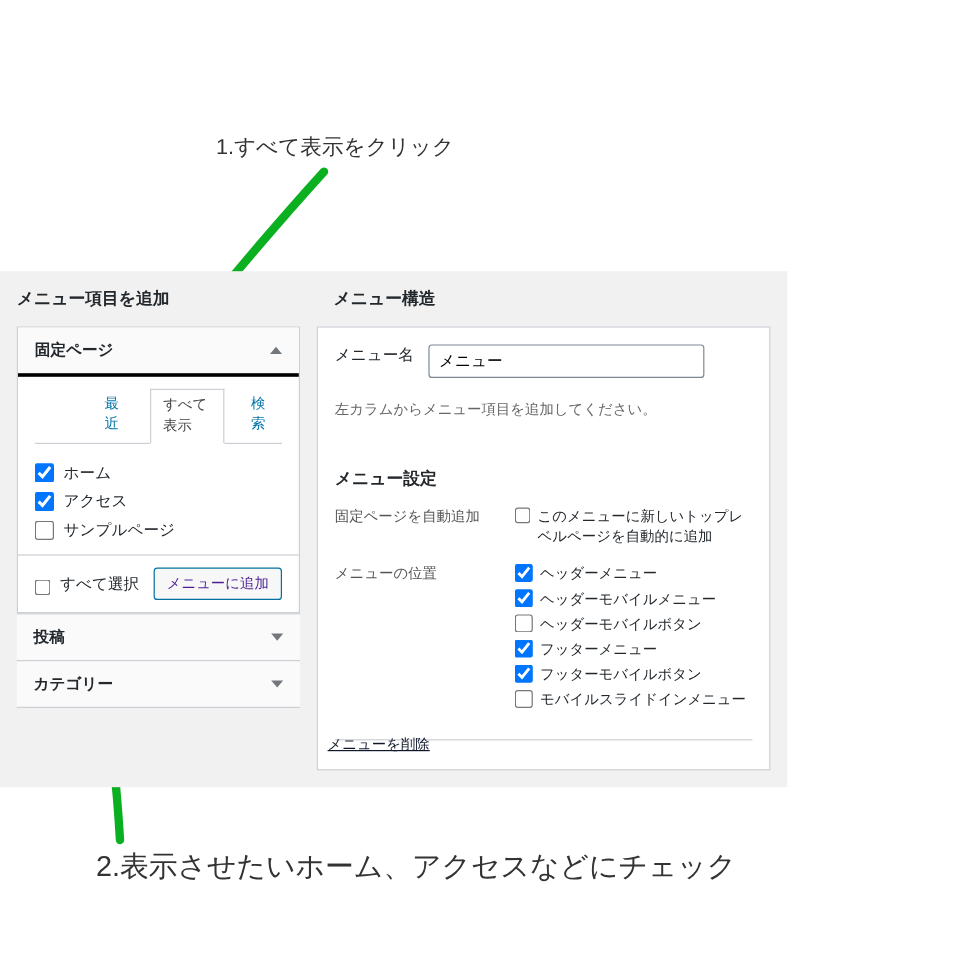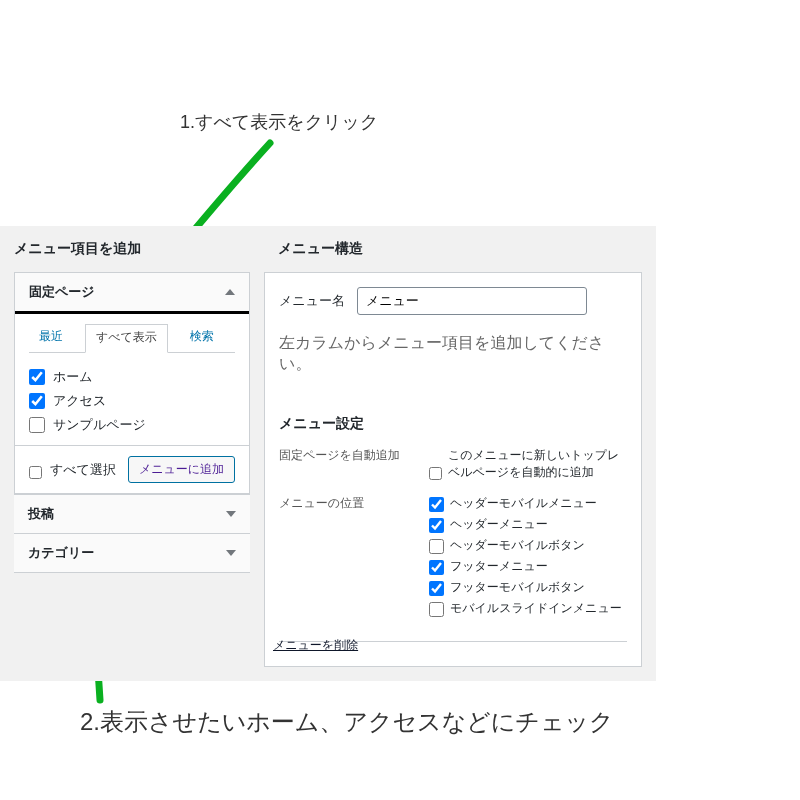--- a/index.html
+++ b/index.html
@@ -84,20 +84,21 @@
       border-left: 5px solid transparent;
       border-right: 5px solid transparent;
       border-top: 6px solid #72777c;
     }
     .tabs {
       display: flex;
       padding: 10px 14px 0 14px;
       gap: 12px;
       font-size: 12px;
       position: relative;
+      margin-left: 48px;
     }
     .tab {
       color: #0073aa;
       padding: 4px 10px 6px 10px;
       cursor: pointer;
       position: relative;
     }
     .tab.active {
       border: 1px solid #ccd0d4;
       border-bottom: 1px solid #fff;
@@ -155,37 +156,36 @@
     .right-panel {
       background: #fff;
       border: 1px solid #ccd0d4;
       margin: 0 14px 14px 0;
       padding: 14px;
       min-height: 340px;
       position: relative;
     }
     .menu-name-row {
       display: flex;
-      align-items: center;
       gap: 12px;
       margin-bottom: 18px;
     }
     .menu-name-row label {
       font-size: 13px;
     }
     .menu-name-input {
       border: 1px solid #7e8993;
       padding: 4px 8px;
       font-size: 13px;
       width: 230px;
       height: 28px;
       border-radius: 3px;
     }
     .instruction {
-      font-size: 16px;
+      font-size: 12px;
       color: #666;
       margin-bottom: 40px;
     }
     .menu-settings-title {
       font-size: 14px;
       font-weight: 600;
       margin-bottom: 14px;
     }
     .settings-row {
       display: flex;
@@ -194,21 +194,21 @@
     }
     .settings-label {
       width: 150px;
       color: #555;
     }
     .settings-value {
       flex: 1;
     }
     .checkbox-line {
       display: flex;
-      align-items: flex-end;
+      align-items: flex-start;
       gap: 6px;
       margin-bottom: 4px;
     }
     .checkbox-line input[type="checkbox"] {
       width: 15px;
       height: 15px;
       cursor: pointer;
     }
     .delete-link {
       color: #0f172a;
@@ -320,25 +320,25 @@
             <label>このメニューに新しいトップレベルページを自動的に追加</label>
           </div>
         </div>
       </div>
 
       <div class="settings-row">
         <div class="settings-label">メニューの位置</div>
         <div class="settings-value">
           <div class="checkbox-line">
             <input type="checkbox" checked="" style="">
+            <label>ヘッダーメニュー</label>
+          </div>
+          <div class="checkbox-line">
+            <input type="checkbox" checked="" style="">
             <label>ヘッダーモバイルメニュー</label>
-          </div>
-          <div class="checkbox-line">
-            <input type="checkbox" checked="" style="">
-            <label>ヘッダーメニュー</label>
           </div>
           <div class="checkbox-line">
             <input type="checkbox" style="">
             <label>ヘッダーモバイルボタン</label>
           </div>
           <div class="checkbox-line">
             <input type="checkbox" checked="" style="">
             <label>フッターメニュー</label>
           </div>
           <div class="checkbox-line">

